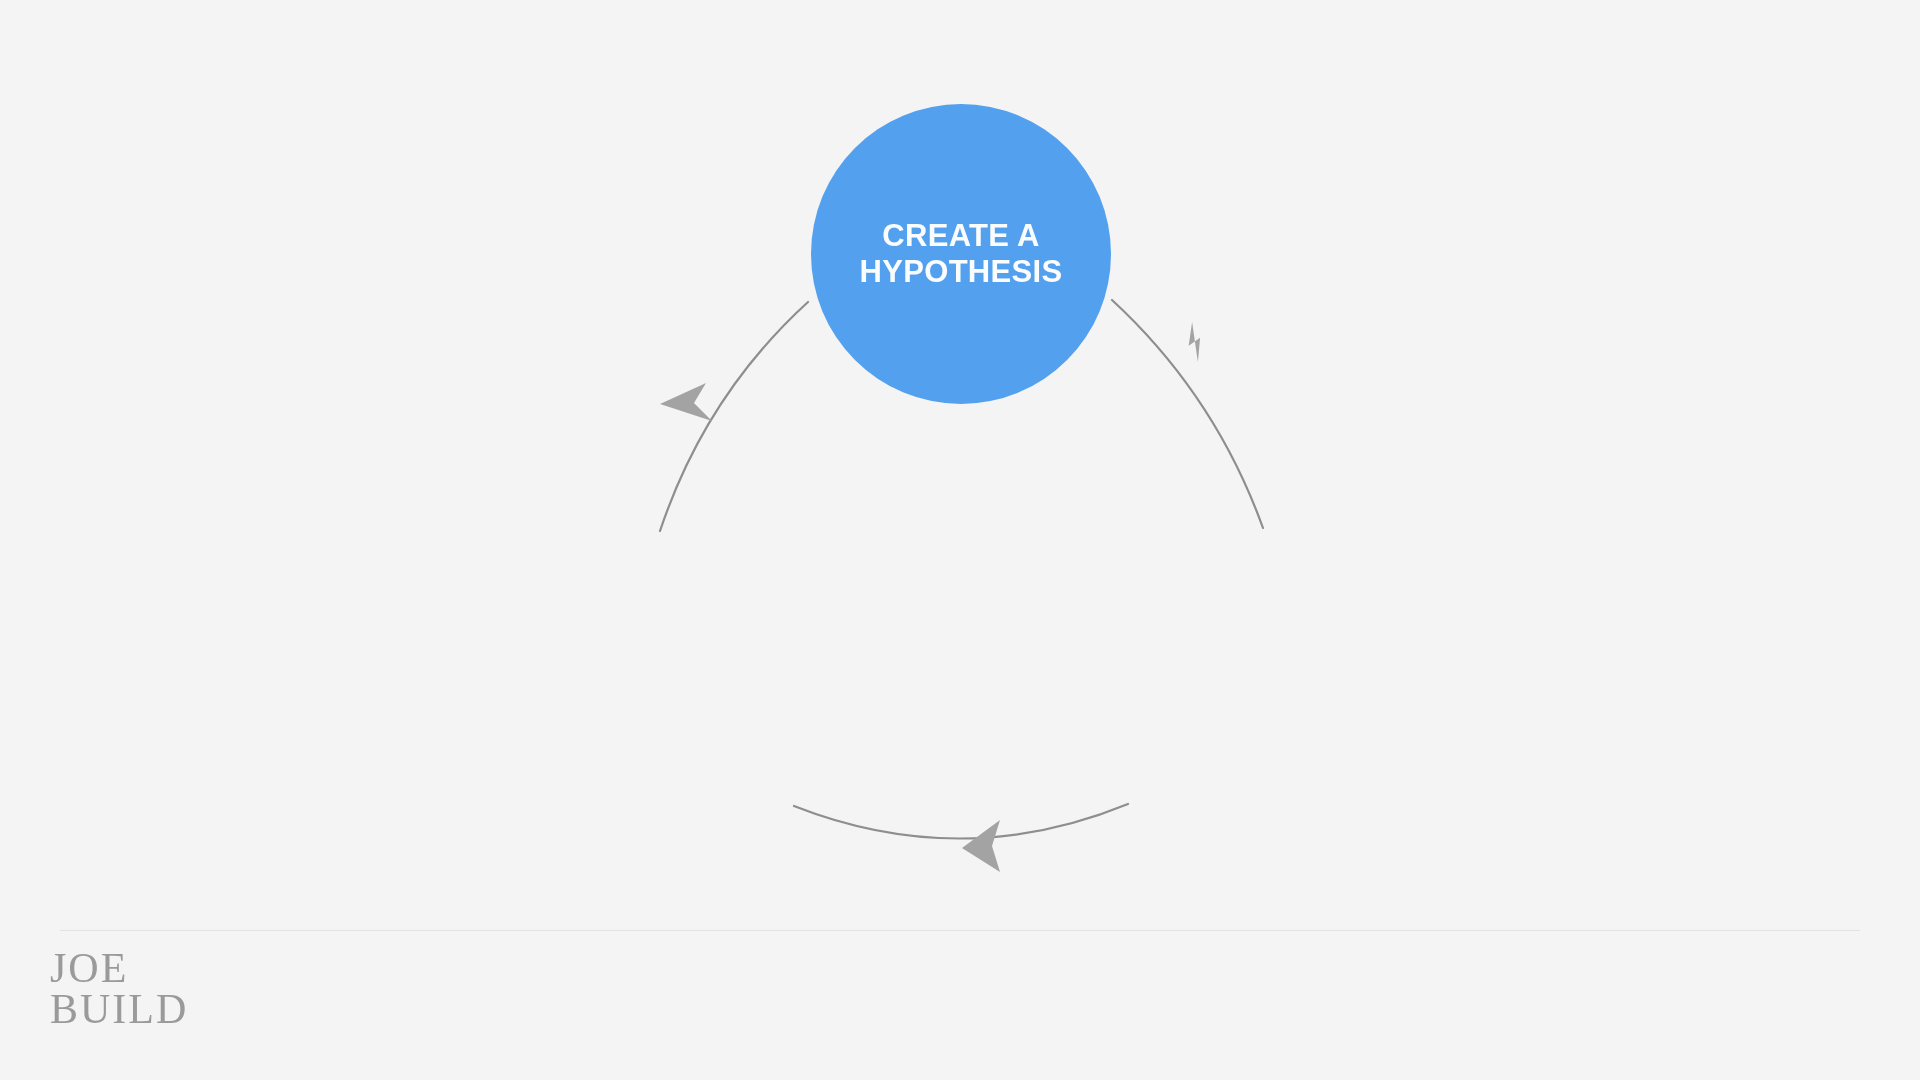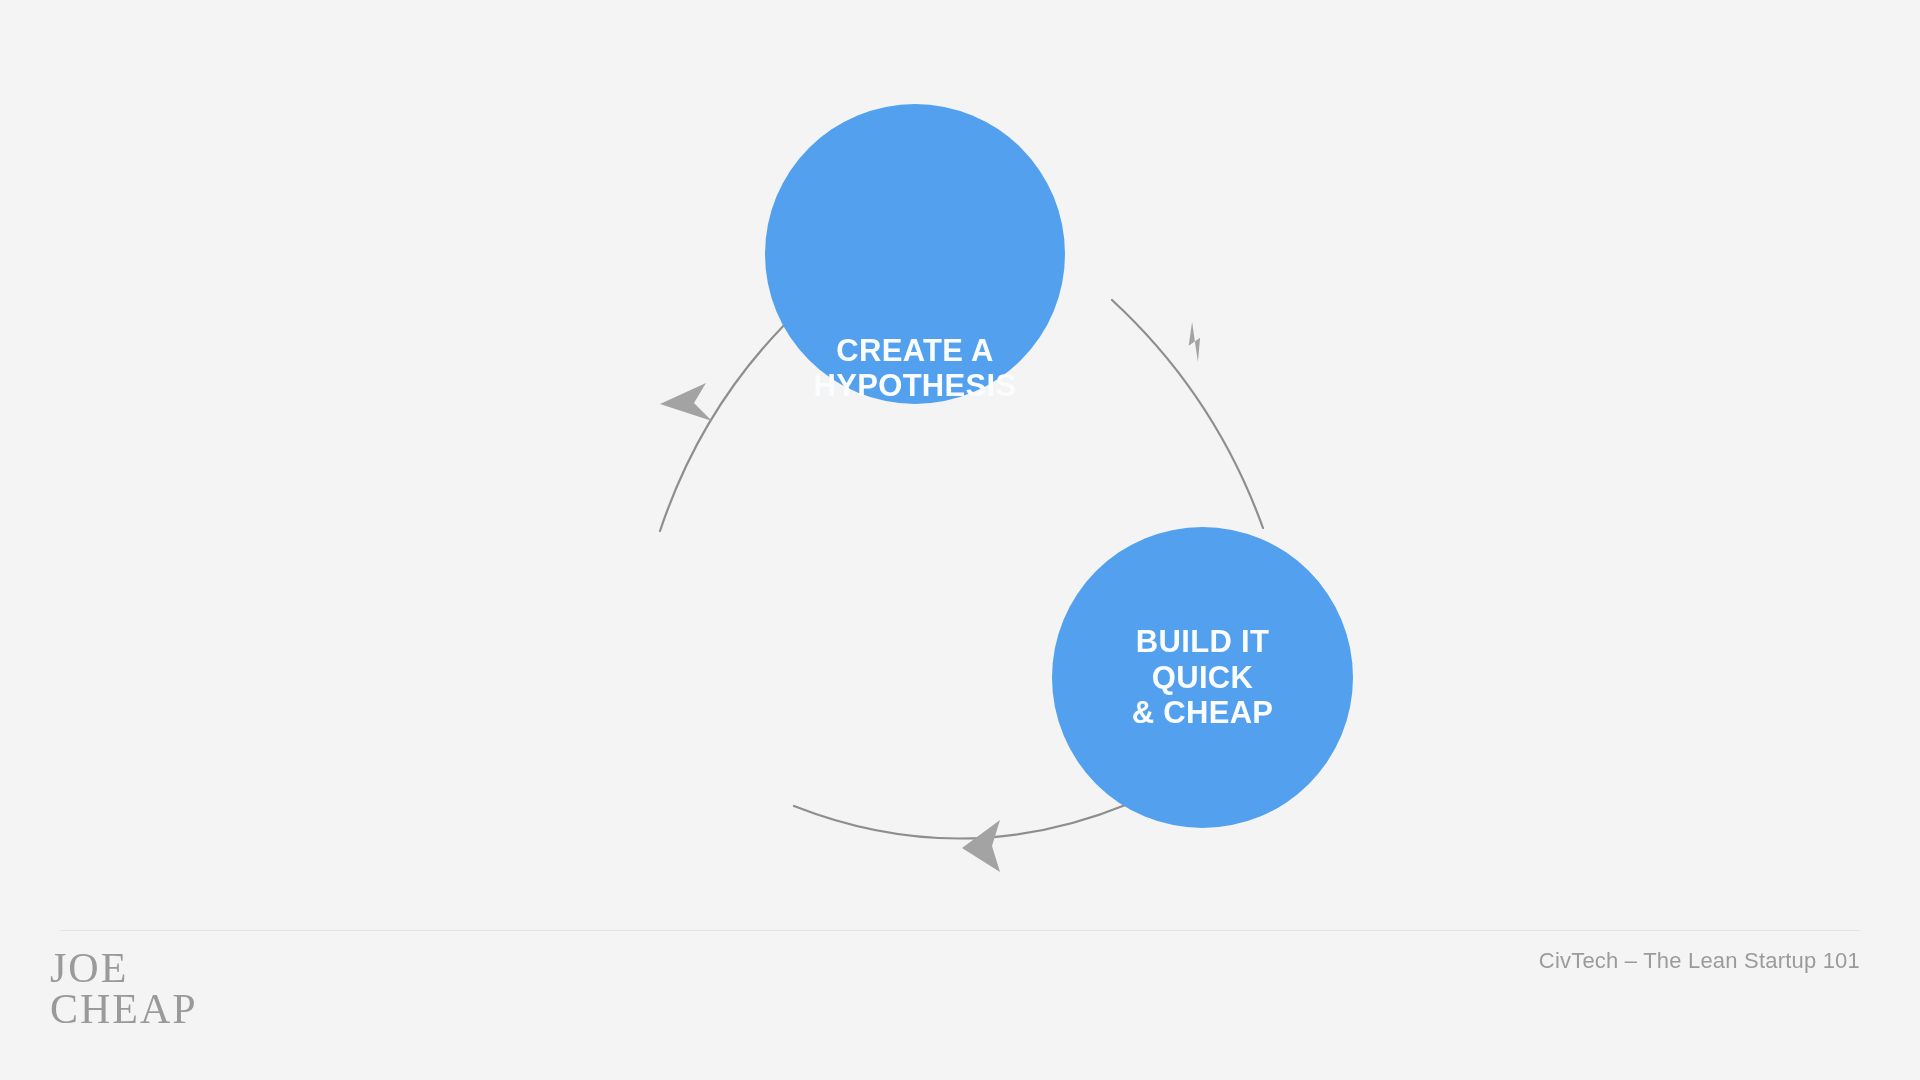--- a/index.html
+++ b/index.html
@@ -60,25 +60,24 @@
     font-weight: bold;
     font-size: 31px;
     line-height: 1.15;
     letter-spacing: 0.3px;
     text-transform: uppercase;
     white-space: pre-line;
     padding: 0 14px;
   }
 
   #node-hypothesis {
-    left: 765px;
+    left: 811px;
     top: 104px;
     width: 300px;
     height: 300px;
-    align-items: flex-end;
   }
 
   #node-build {
     left: 1052px;
     top: 527px;
     width: 301px;
     height: 301px;
   }
 
   #node-deploy {
@@ -156,29 +155,23 @@
       <g>
         <path d="M 660 404 L 706 383 L 694 403 L 712 421 Z" fill="#a3a3a3"></path>
       </g>
     </svg>
 
     <div id="node-hypothesis" class="node-circle">
       <span class="node-label">CREATE A
 HYPOTHESIS</span>
     </div>
 
-    <div id="node-build" class="node-circle">
-      <span class="node-label">BUILD IT
-QUICK
-&amp; CHEAP</span>
-    </div>
 
 
   </div>
 
   <div id="footer">
     <div id="footer-divider"></div>
     <div id="brand-logo">JOE
-CHEAP</div>
-    <div id="footer-caption">CivTech – The Lean Startup 101</div>
+BUILD</div>
   </div>
 
 </div>
 
 </body></html>

